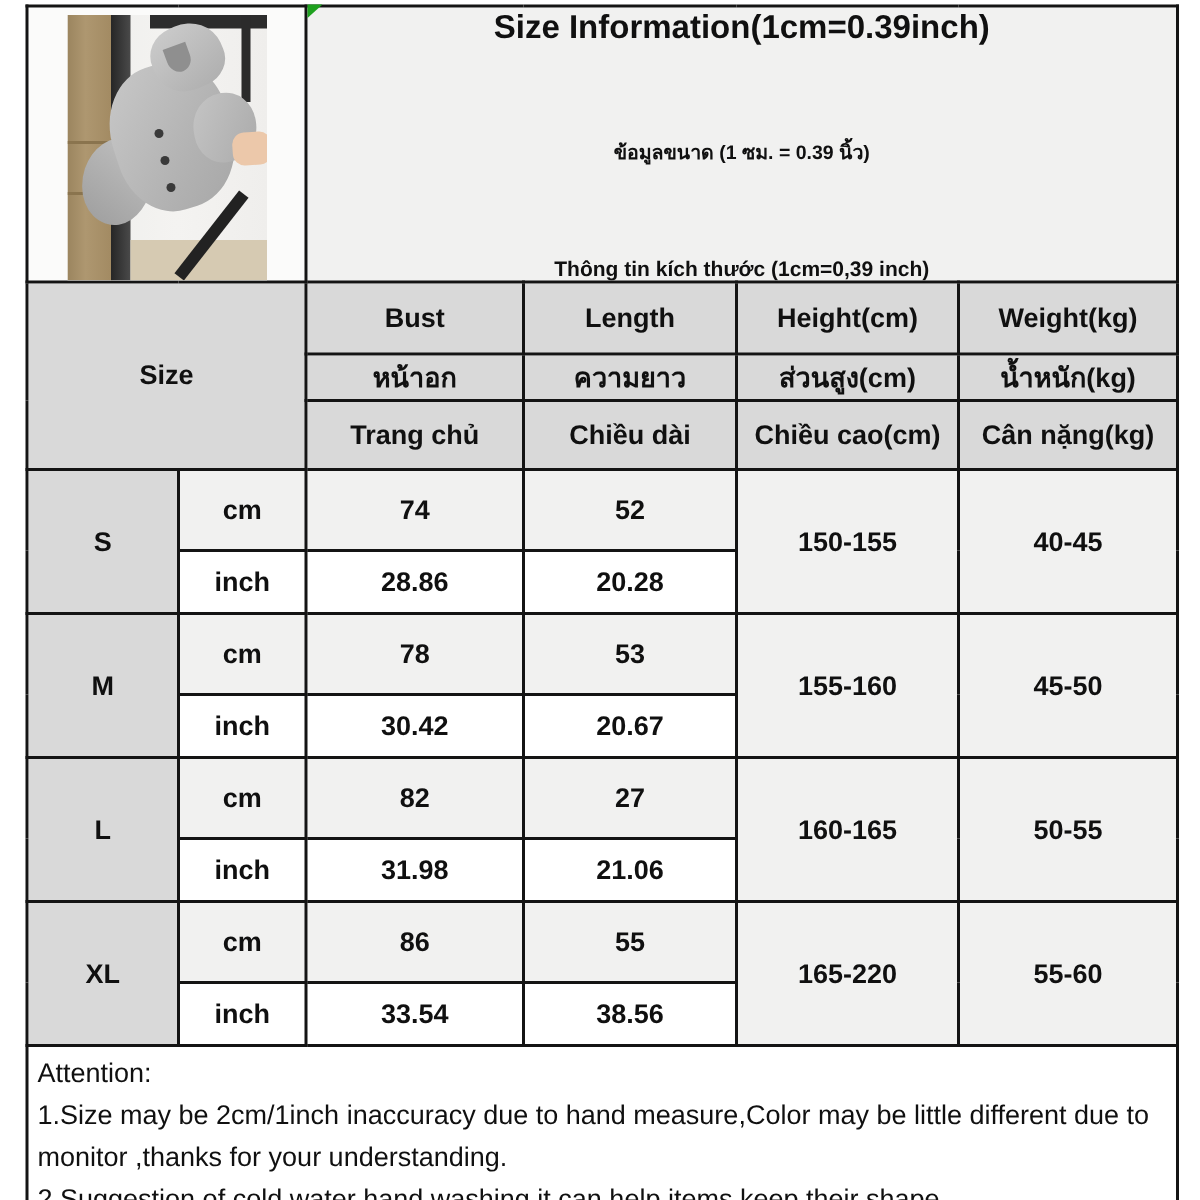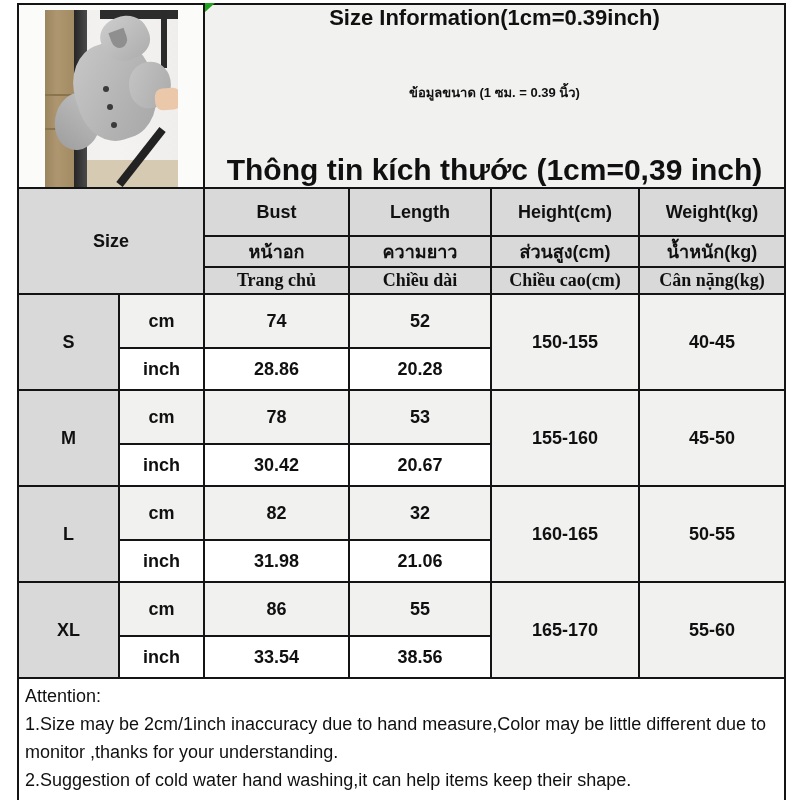--- a/index.html
+++ b/index.html
@@ -22,36 +22,36 @@
     border:2px solid #141414;
     text-align:center;
     vertical-align:middle;
     font-weight:bold;
     font-size:18px;
     overflow:hidden;
   }
   .r-title td { height:184px; }
   .r-h1 td { height:48px; }
   .r-h2 td { height:31px; }
-  .r-h3 td { height:27px;font-family:Liberation Serif, serif; }
+  .r-h3 td { height:46px; }
   .r-cm td { height:54px;margin-top:12px; }
   .r-inch td { height:42px; }
   .r-att td { height:166px; }
 
   .cell-gray  { background:#d9d9d9; }
   .cell-lite  { background:#f1f1f0; }
   .cell-white { background:#ffffff; }
 
   .photo-cell { background:#fbfbfa; vertical-align:top; }
   .title-cell { background:#f1f1f0; }
 
   .title-stack { display:flex; flex-direction:column; justify-content:space-between; gap:8px; height:100%; }
   .title-en { font-size:22px; font-weight:bold; }
   .title-th { font-size:13px; font-weight:bold; }
-  .title-vi { font-size:30px; font-weight:bold; }
+  .title-vi { font-size:14px; font-weight:bold; }
 
   .size-big { font-size:40px; font-weight:bold; }
   .hdr-en { font-size:18px; }
   .hdr-th { font-size:16px; }
   .hdr-vi { font-size:18px; }
 
   .attention-cell {
     background:#ffffff;
     text-align:left !important;
     vertical-align:top !important;
@@ -198,36 +198,36 @@
     <tr class="r-inch">
       <td class="cell-white">inch</td>
       <td class="cell-white">30.42</td>
       <td class="cell-white">20.67</td>
     </tr>
 
     <tr class="r-cm">
       <td rowspan="2" class="cell-gray">L</td>
       <td class="cell-lite">cm</td>
       <td class="cell-lite">82</td>
-      <td class="cell-lite">32</td>
+      <td class="cell-lite">27</td>
       <td rowspan="2" class="cell-lite">160-165</td>
       <td rowspan="2" class="cell-lite">50-55</td>
     </tr>
     <tr class="r-inch">
       <td class="cell-white">inch</td>
       <td class="cell-white">31.98</td>
       <td class="cell-white">21.06</td>
     </tr>
 
     <tr class="r-cm">
       <td rowspan="2" class="cell-gray">XL</td>
       <td class="cell-lite">cm</td>
       <td class="cell-lite">86</td>
       <td class="cell-lite">55</td>
-      <td rowspan="2" class="cell-lite">165-170</td>
+      <td rowspan="2" class="cell-lite">165-220</td>
       <td rowspan="2" class="cell-lite">55-60</td>
     </tr>
     <tr class="r-inch">
       <td class="cell-white">inch</td>
       <td class="cell-white">33.54</td>
       <td class="cell-white">38.56</td>
     </tr>
 
     <tr class="r-att">
       <td colspan="6" class="attention-cell">

